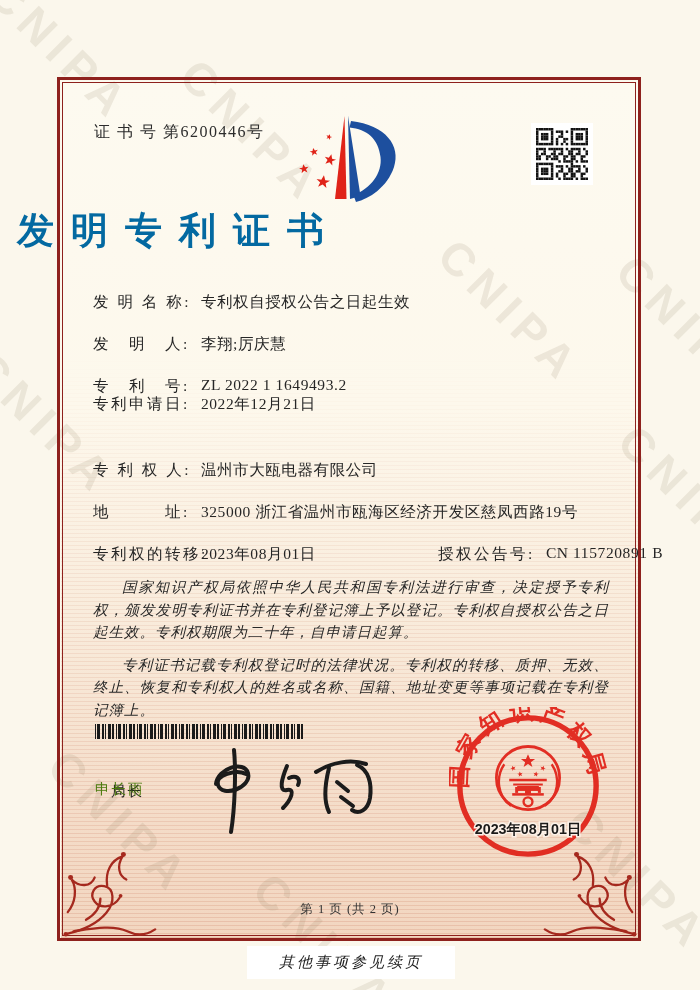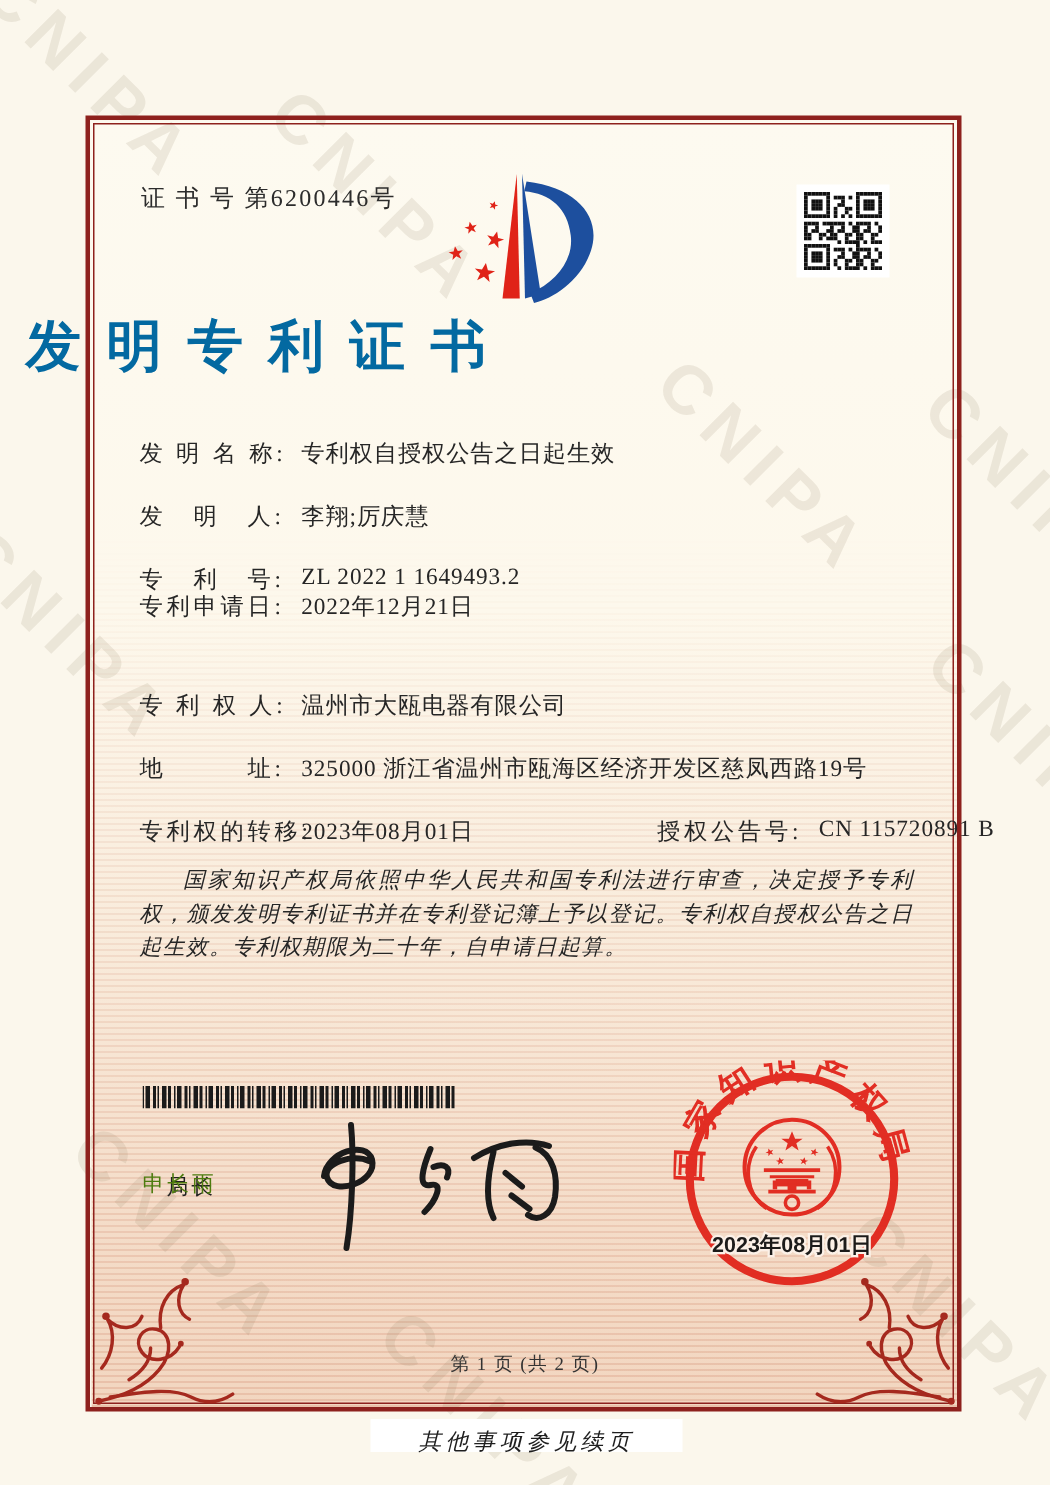--- a/index.html
+++ b/index.html
@@ -50,21 +50,21 @@
   .barcode{position:absolute;left:95px;top:724px;width:212px;height:15px;}
   .signer-title{position:absolute;left:95px;top:782px;font:14.5px "Liberation Sans","DejaVu Sans",sans-serif;letter-spacing:2px;color:#222;margin-left:16px;}
   .signer-name{position:absolute;left:95px;top:780px;font:14.5px "Liberation Sans","DejaVu Sans",sans-serif;letter-spacing:2px;color:#4d7c0f;}
   .signature{position:absolute;left:190px;top:740px;width:190px;height:102px;}
   .seal{position:absolute;left:449px;top:707px;width:158px;height:158px;opacity:.95;}
   .ornament{position:absolute;width:96px;height:96px;z-index:3;}
   .orn-left{left:62px;top:843px;}
   .orn-right{left:542px;top:843px;transform:scaleX(-1);}
   .page-num{position:absolute;left:0;top:901px;width:100%;text-align:center;font-size:12.5px;letter-spacing:1px;color:#333;}
   .note{
-    position:absolute;left:247px;top:946px;width:208px;height:22px;background:#ffffff;
+    position:absolute;left:247px;top:946px;width:208px;height:33px;background:#ffffff;
     text-align:center;line-height:33px;font-size:15px;font-style:italic;letter-spacing:3px;color:#1e1e1e;z-index:4;
   }
 </style>
 </head>
 <body>
 
 <div class="page">
 
   <div class="inner-bg"></div>
   <div class="inner-lines"></div>
@@ -364,20 +364,21 @@
       <span class="lab">专利权的转移:</span>
       <span class="val">2023年08月01日</span>
       <span class="grant2">
         <span class="lab">授权公告号:</span>
         <span class="val">CN 115720891 B</span>
       </span>
     </div>
 
     <div class="paras">
       <p>国家知识产权局依照中华人民共和国专利法进行审查，决定授予专利权，颁发发明专利证书并在专利登记簿上予以登记。专利权自授权公告之日起生效。专利权期限为二十年，自申请日起算。</p>
+      <p>专利证书记载专利权登记时的法律状况。专利权的转移、质押、无效、终止、恢复和专利权人的姓名或名称、国籍、地址变更等事项记载在专利登记簿上。</p>
     </div>
 
     <div class="barcode">
       <svg id="bc-svg" width="212" height="15" viewBox="0 0 212 15">
           <rect x="0" y="0" width="1" height="15" fill="#1a1a1a"></rect>
           <rect x="2" y="0" width="3" height="15" fill="#1a1a1a"></rect>
           <rect x="7" y="0" width="2" height="15" fill="#1a1a1a"></rect>
           <rect x="10" y="0" width="1" height="15" fill="#1a1a1a"></rect>
           <rect x="13" y="0" width="3" height="15" fill="#1a1a1a"></rect>
           <rect x="17" y="0" width="2" height="15" fill="#1a1a1a"></rect>

